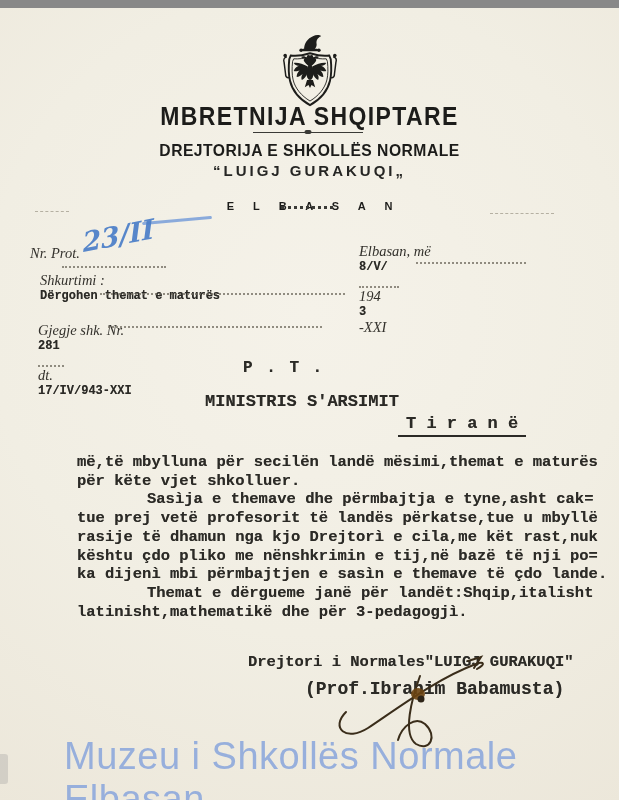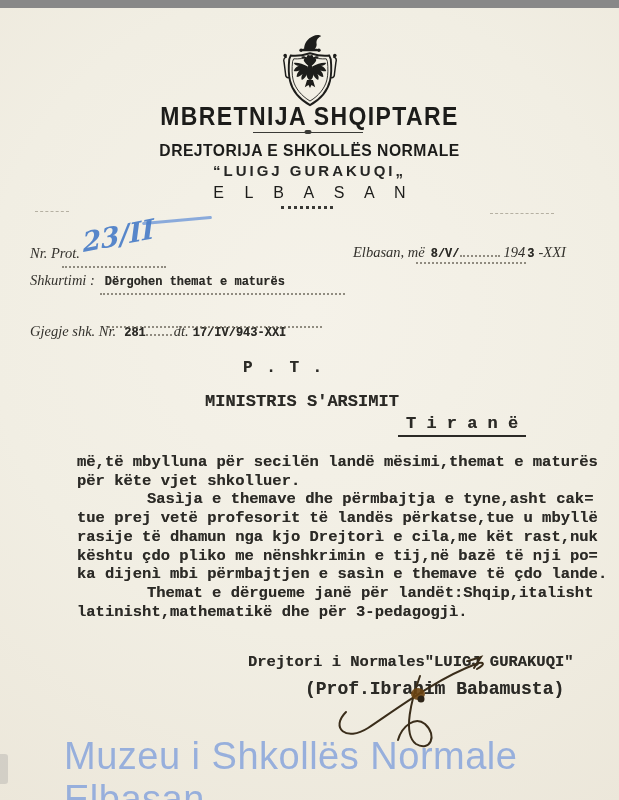--- a/index.html
+++ b/index.html
@@ -23,28 +23,28 @@
         text-shadow:0 0 0.5px rgba(43,42,38,.55);}
   .dotline{border-top:2px dotted #6f6a5e;height:0;opacity:.75;}
   .dashline{border-top:1px dashed #b5b0a2;height:0;}
 
   
   .state-title{top:94px;font-weight:700;font-size:25px;letter-spacing:1.5px;color:#1c1c1a;
                transform:scaleX(.92);transform-origin:center;}
   .office-title{top:133px;font-weight:800;font-size:16.5px;letter-spacing:.5px;color:#1c1c1a;
                 transform:scaleX(.95);transform-origin:center;}
   .school-title{top:154px;font-weight:700;font-size:15px;letter-spacing:3px;color:#262624;}
-  .city-title{top:176px;font-weight:400;font-size:16px;letter-spacing:8px;color:#1c1c1a;text-indent:8px;}
+  .city-title{top:192px;font-weight:700;font-size:11px;letter-spacing:8px;color:#1c1c1a;text-indent:8px;}
   .divider{height:0;border-top:1.6px solid #3a3a36;}
   .divider .dot{position:absolute;left:50%;top:-3px;width:7px;height:4px;background:#3a3a36;border-radius:2px;transform:translateX(-50%);}
 
   
   .lbl{font-size:14.5px;}
   .val16{font-size:12px;}
-  .row{display:flex;align-items:baseline;}
+  .row{display:flex;align-items:baseline;flex-direction:column;}
   .dotfill{display:inline-block;border-bottom:2px dotted #6f6a5e;opacity:.75;height:12px;}
 
   .hand{font-family:"DejaVu Serif",serif;font-style:italic;color:var(--hand-blue);
         font-size:27px;font-weight:700;transform:rotate(-11deg) skewX(-8deg);opacity:.92;}
   .bluestroke{width:70px;height:3px;background:#6f98d8;border-radius:2px;transform:rotate(-5deg);opacity:.8;}
 
   
   .pt{top:351px;left:243px;font-size:16px;letter-spacing:2px;}
   .ministry{top:384px;left:205px;font-size:17px;}
   .tirana{top:406px;left:398px;font-size:17px;border-bottom:2px solid var(--type-ink);padding:0 8px 2px 8px;}

